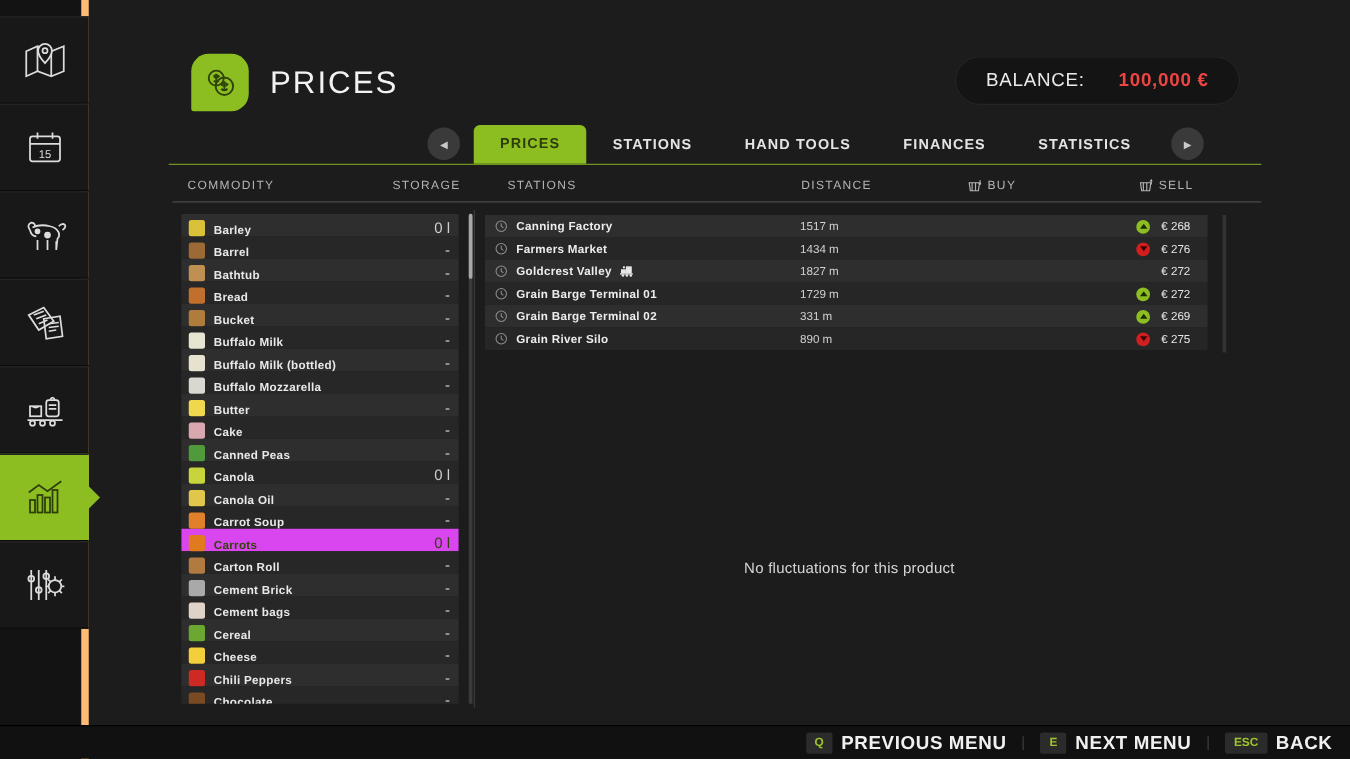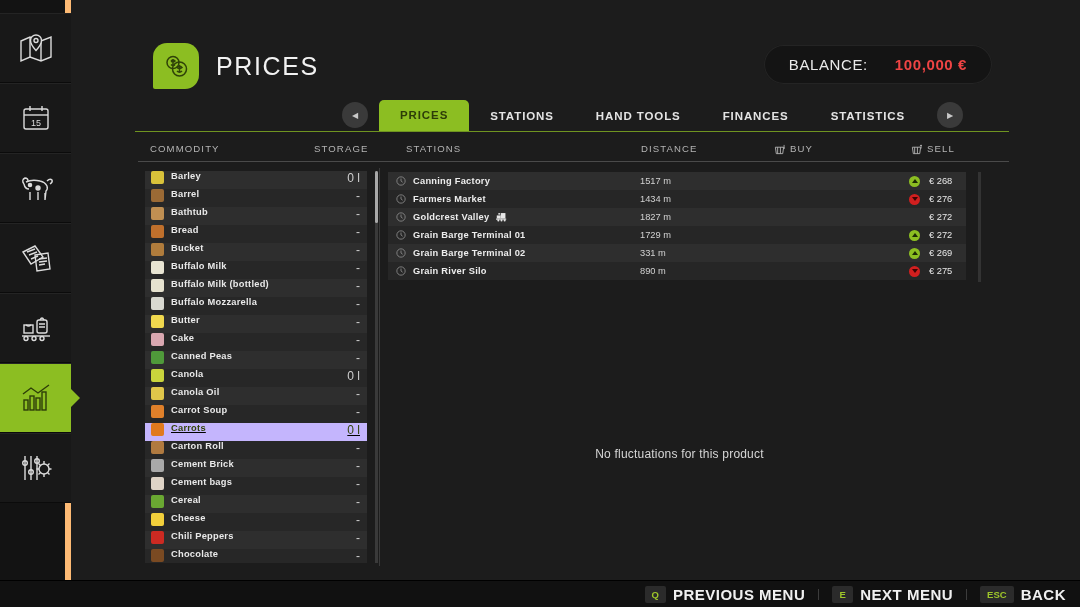--- a/index.html
+++ b/index.html
@@ -104,26 +104,26 @@
     position: absolute; left: 138px; top: 161px; width: 871px; height: 1px;
     background: #4a4a4a;
   }
 
   
   #commodity-list {
     position: absolute; left: 145px; top: 171px; width: 222px; height: 392px;
     overflow: hidden;
   }
   .c-row {
-    height: 18px; display: flex; align-items: flex-start;
+    height: 18px; display: flex; align-items: flex-end;
     padding: 0 7px 0 6px; background: #2e2e2e;
     margin-bottom: 0;
   }
   .c-row.alt { background: #272727; }
-  .c-row.sel { background: #c4b5fd; text-decoration: underline; }
+  .c-row.sel { background: #d946ef; }
   .c-ico {
     width: 13px; height: 13px; margin-right: 7px; flex: 0 0 13px;
     border-radius: 2px; display: block;
   }
   .c-name {
     flex: 1; color: #e9e9e9; font-size: 9.3px; font-weight: bold; letter-spacing: 0.25px;
     overflow: hidden; text-overflow: ellipsis; white-space: nowrap;
   }
   .c-row.sel .c-name { color: #32430a; }
   .c-val { color: #cfcfcf; font-size: 12px; }

